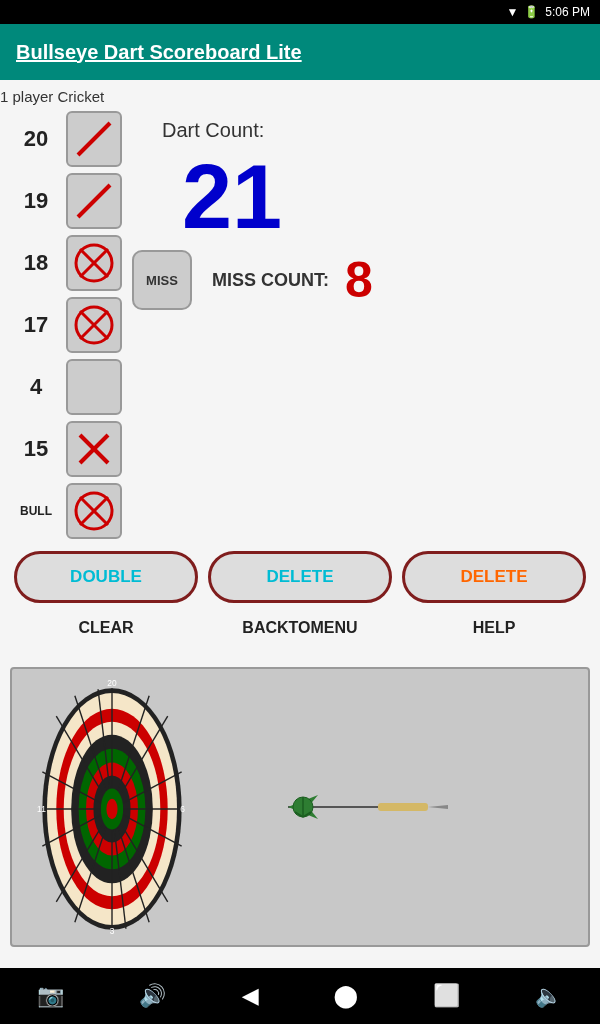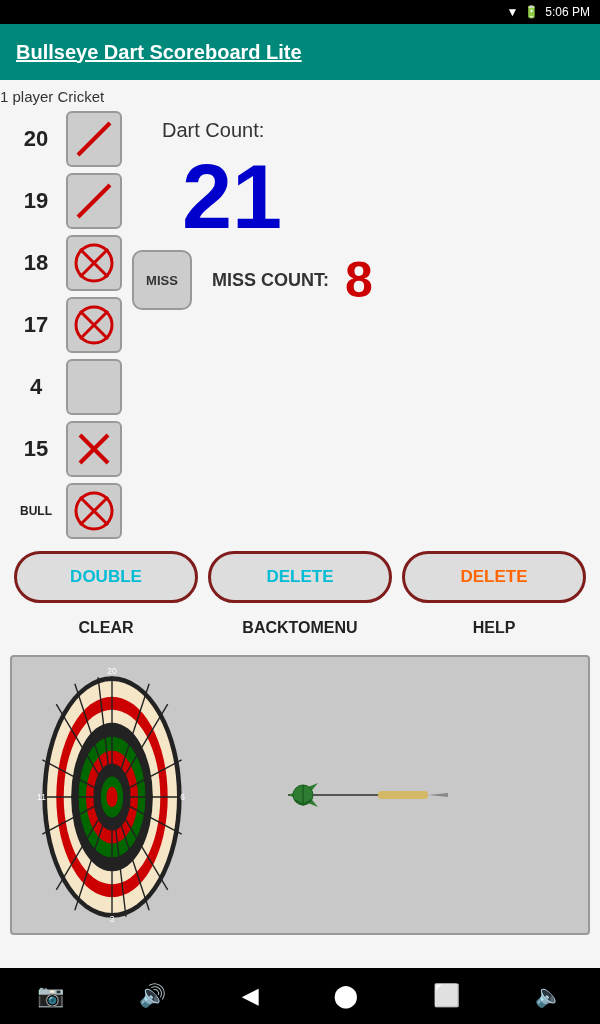--- a/index.html
+++ b/index.html
@@ -207,21 +207,21 @@
 
     .action-btn.double-btn .btn-label { color: #00bcd4; }
     .action-btn.triple-btn .btn-label { color: #00bcd4; }
     .action-btn.delete-btn .btn-label { color: #ff6600; }
 
     
     .bottom-row {
       display: flex;
       flex-direction: row;
       justify-content: space-around;
-      padding: 2px 14px 8px 14px;
+      padding: 2px 14px 20px 14px;
       gap: 10px;
     }
 
     .text-btn {
       flex: 1;
       height: 38px;
       background: transparent;
       border: none;
       font-size: 16px;
       font-weight: bold;

